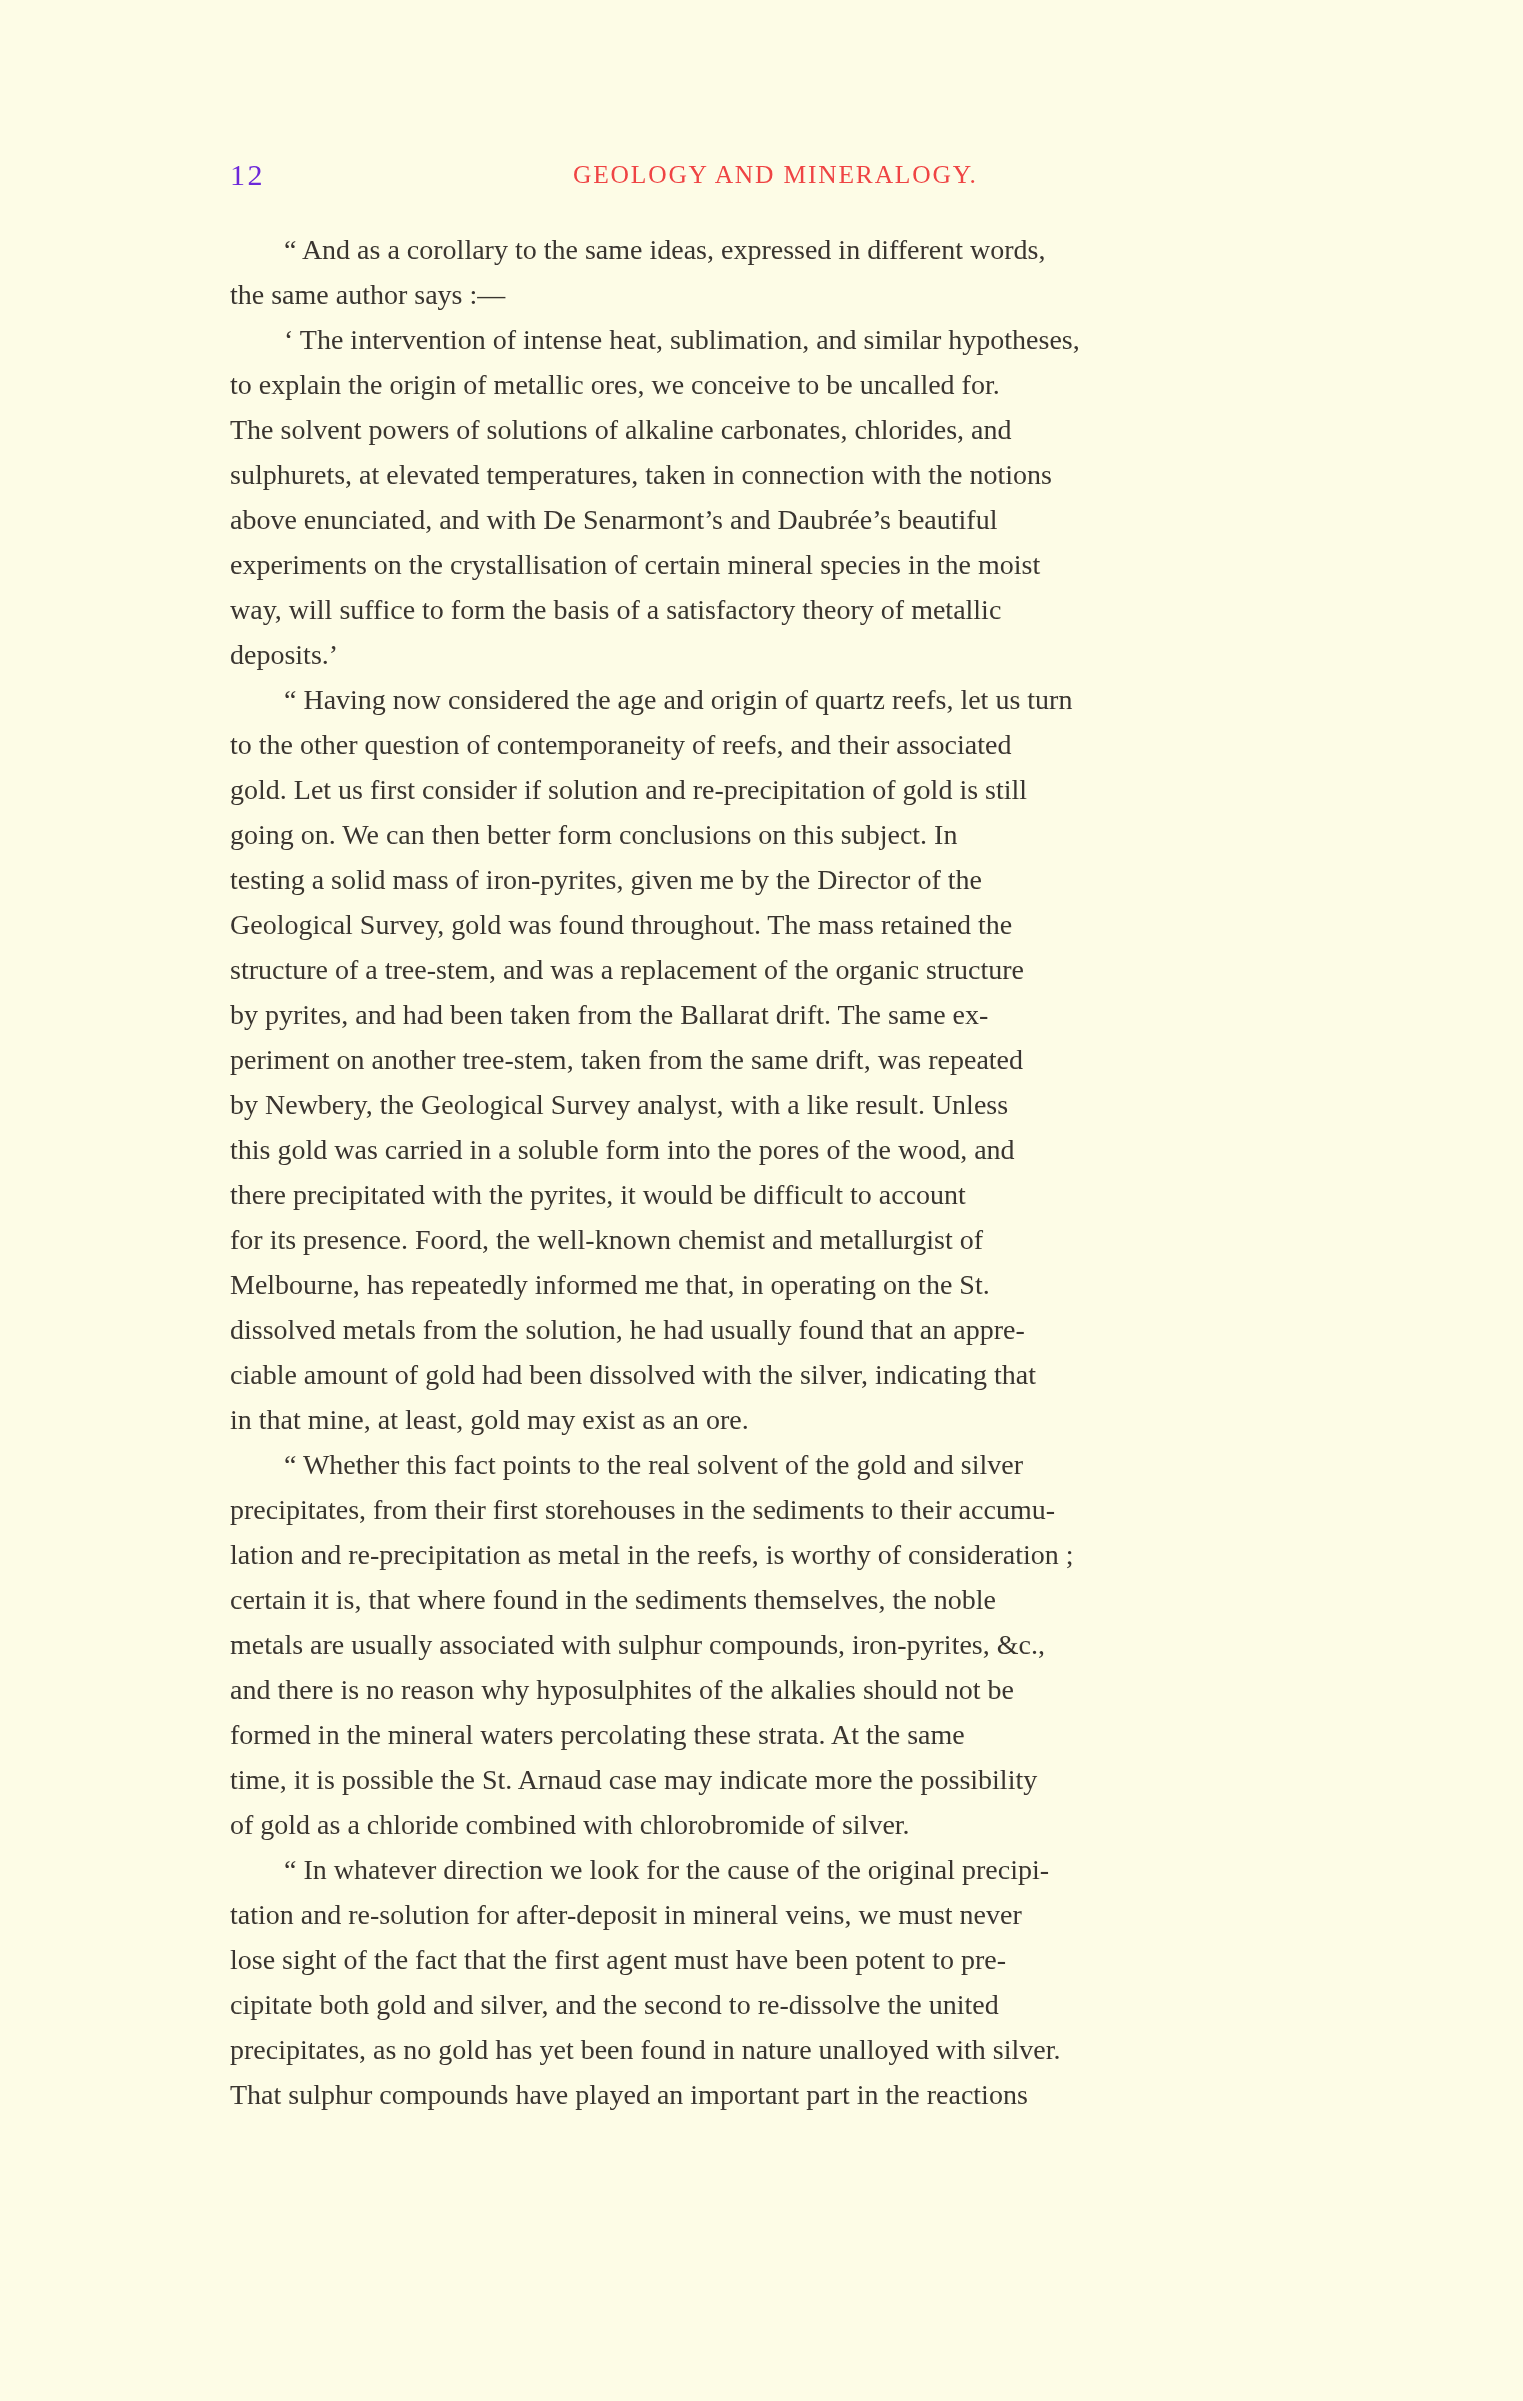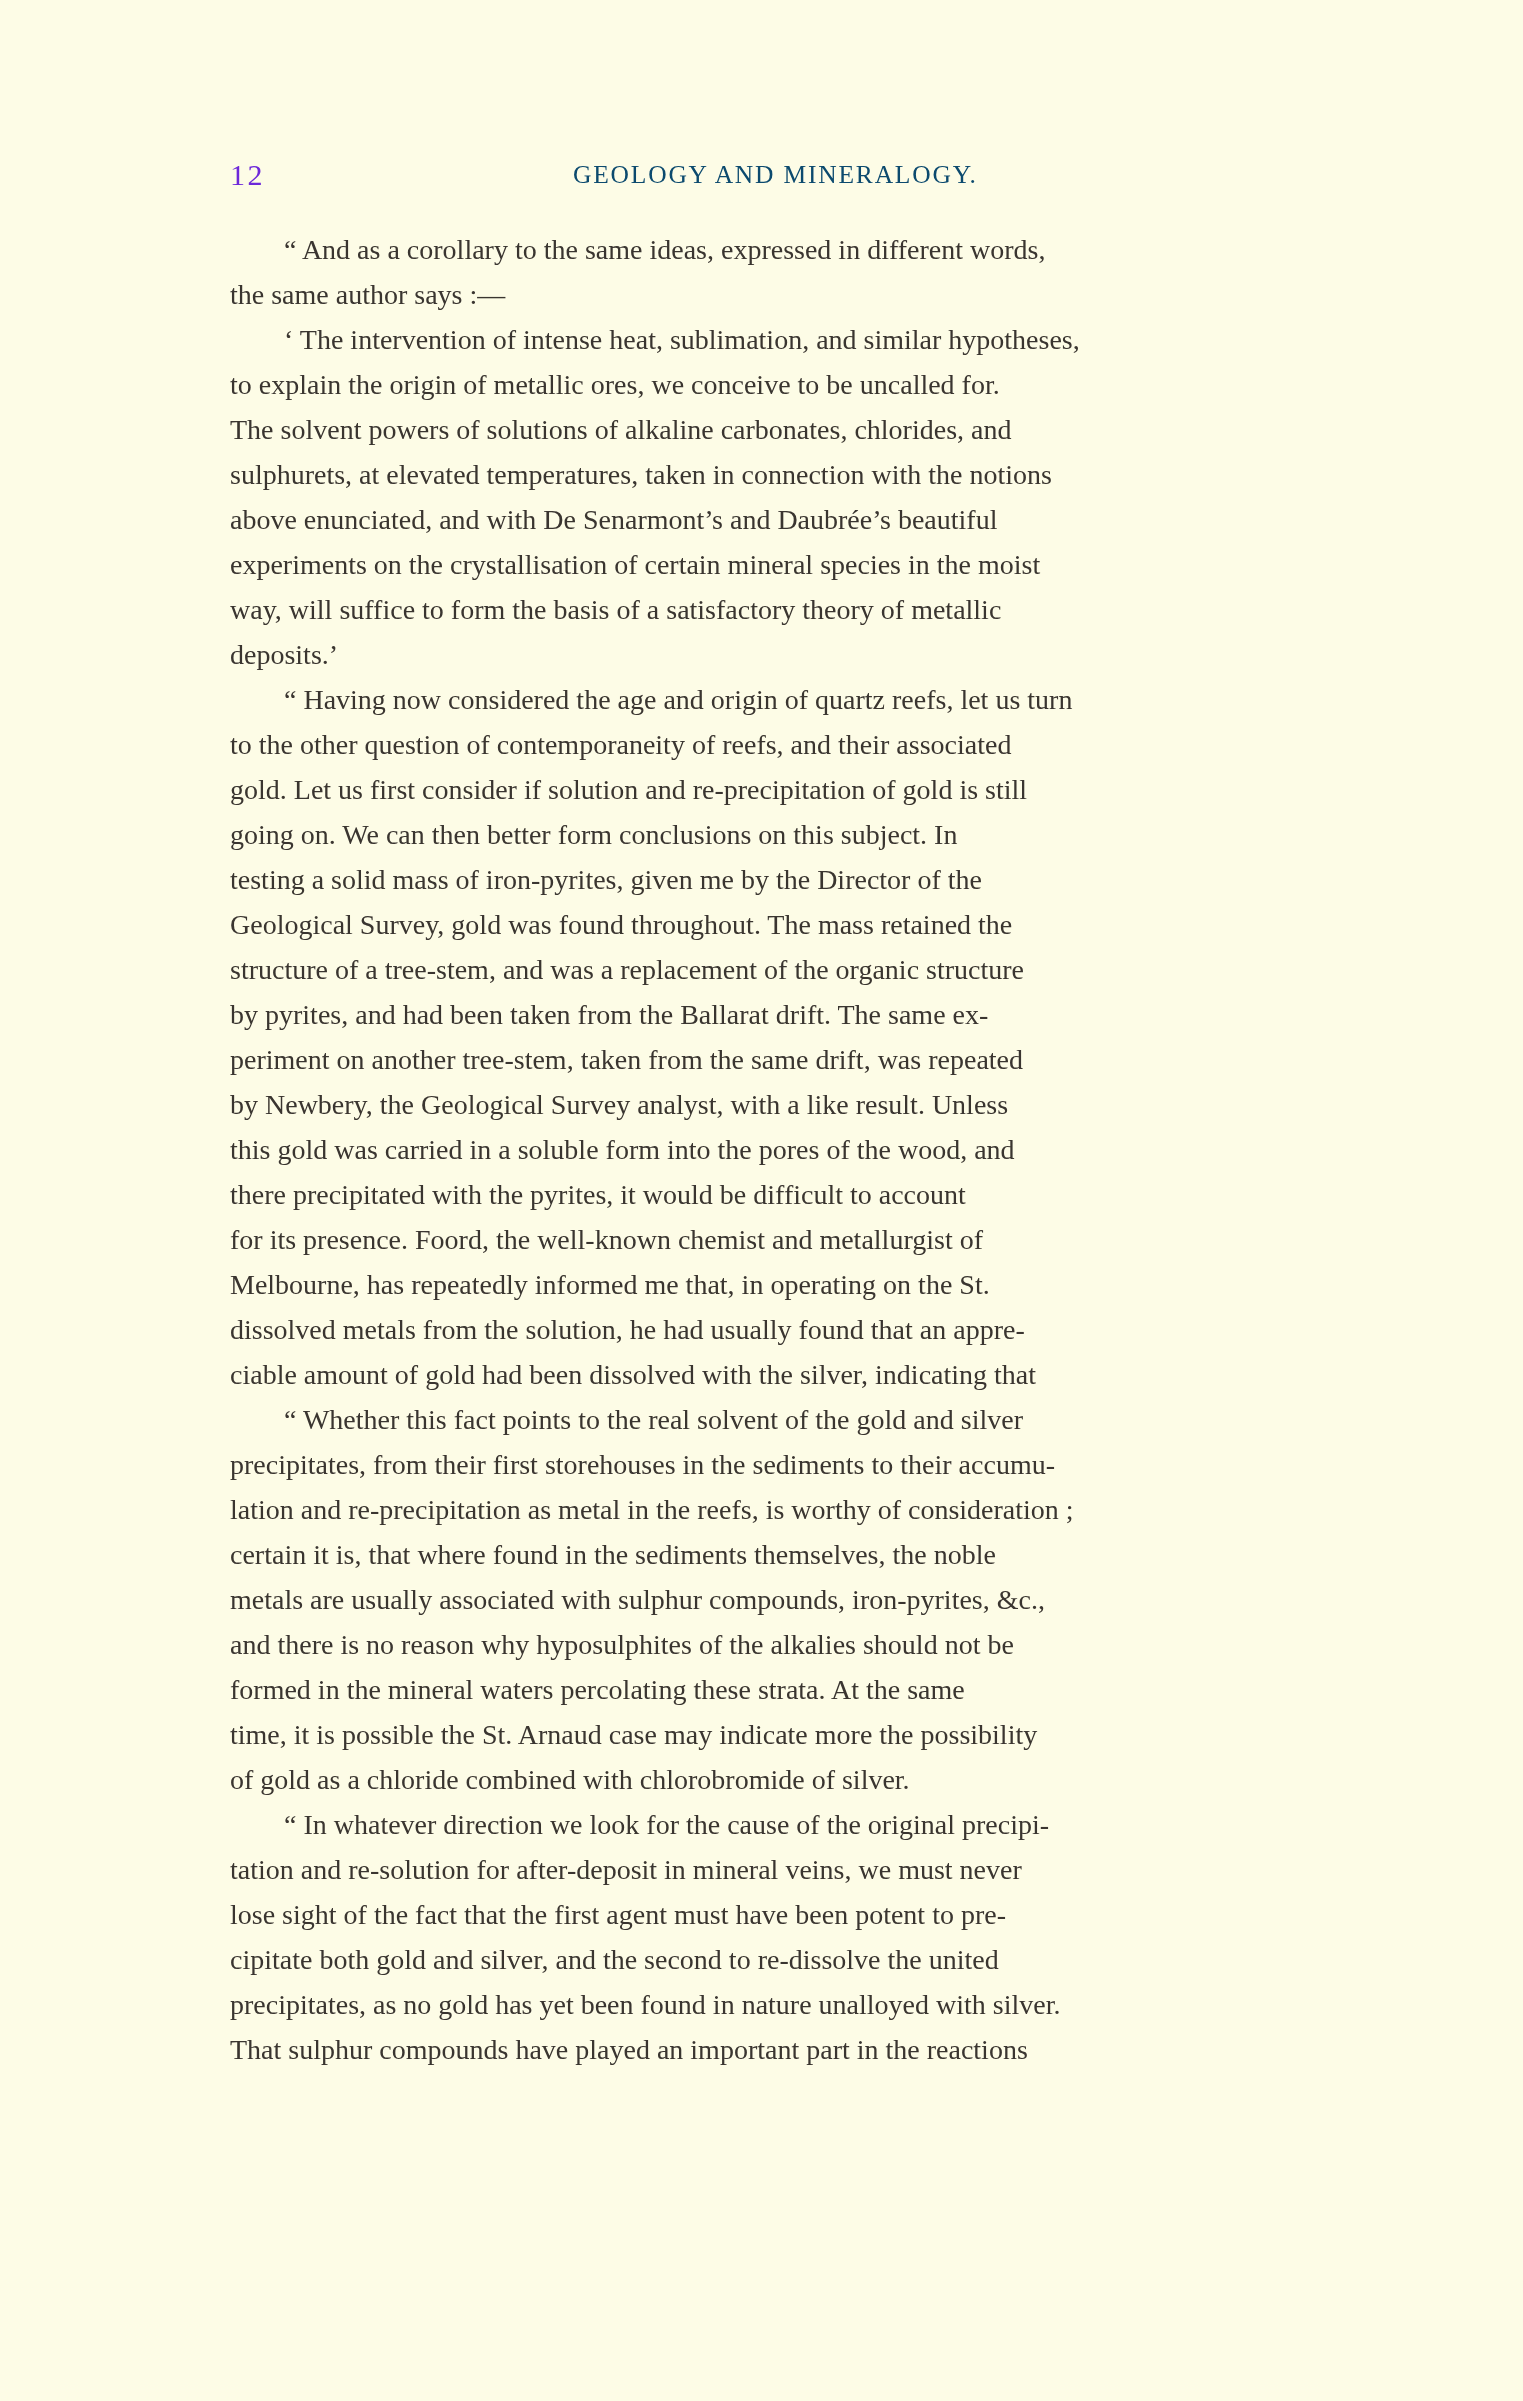--- a/index.html
+++ b/index.html
@@ -26,21 +26,21 @@
       font-size: 30px;
       letter-spacing: 2.6px;
       color: #6d28d9;
     }
     .running-head {
       position: absolute;
       left: 343px;
       top: 1.8px;
       font-size: 25.5px;
       letter-spacing: 1.8px;
-      color: #0c4a6e;
+      color: #ef4444;
     }
     .body-text {
       position: absolute;
       top: 227px;
       left: 230px;
       width: 1200px;
     }
     .line {
       display: block;
       height: 45px;
@@ -87,20 +87,21 @@
       <div class="line" style="word-spacing: 0px; text-align-last: left;">structure of a tree-stem, and was a replacement of the organic structure</div>
       <div class="line" style="word-spacing: 0px; text-align-last: left;">by pyrites, and had been taken from the Ballarat drift.  The same ex-</div>
       <div class="line" style="word-spacing: 0px; text-align-last: left;">periment on another tree-stem, taken from the same drift, was repeated</div>
       <div class="line" style="word-spacing: 0px; text-align-last: left;">by Newbery, the Geological Survey analyst, with a like result.  Unless</div>
       <div class="line" style="word-spacing: 0px; text-align-last: left;">this gold was carried in a soluble form into the pores of the wood, and</div>
       <div class="line" style="word-spacing: 0px; text-align-last: left;">there precipitated with the pyrites, it would be difficult to account</div>
       <div class="line" style="word-spacing: 0px; text-align-last: left;">for its presence.  Foord, the well-known chemist and metallurgist of</div>
       <div class="line" style="word-spacing: 0px; text-align-last: left;">Melbourne, has repeatedly informed me that, in operating on the St.</div>
       <div class="line" style="word-spacing: 0px; text-align-last: left;">dissolved metals from the solution, he had usually found that an appre-</div>
       <div class="line" style="word-spacing: 0px; text-align-last: left;">ciable amount of gold had been dissolved with the silver, indicating that</div>
+      <div class="line last">in that mine, at least, gold may exist as an ore.</div>
     </div>
     <div class="paragraph">
       <div class="line indent" style="word-spacing: 0px; text-align-last: left;">“ Whether this fact points to the real solvent of the gold and silver</div>
       <div class="line" style="word-spacing: 0px; text-align-last: left;">precipitates, from their first storehouses in the sediments to their accumu-</div>
       <div class="line" style="word-spacing: 0px; text-align-last: left;">lation and re-precipitation as metal in the reefs, is worthy of consideration ;</div>
       <div class="line" style="word-spacing: 0px; text-align-last: left;">certain it is, that where found in the sediments themselves, the noble</div>
       <div class="line" style="word-spacing: 0px; text-align-last: left;">metals are usually associated with sulphur compounds, iron-pyrites, &amp;c.,</div>
       <div class="line" style="word-spacing: 0px; text-align-last: left;">and there is no reason why hyposulphites of the alkalies should not be</div>
       <div class="line" style="word-spacing: 0px; text-align-last: left;">formed in the mineral waters percolating these strata.  At the same</div>
       <div class="line" style="word-spacing: 0px; text-align-last: left;">time, it is possible the St. Arnaud case may indicate more the possibility</div>

